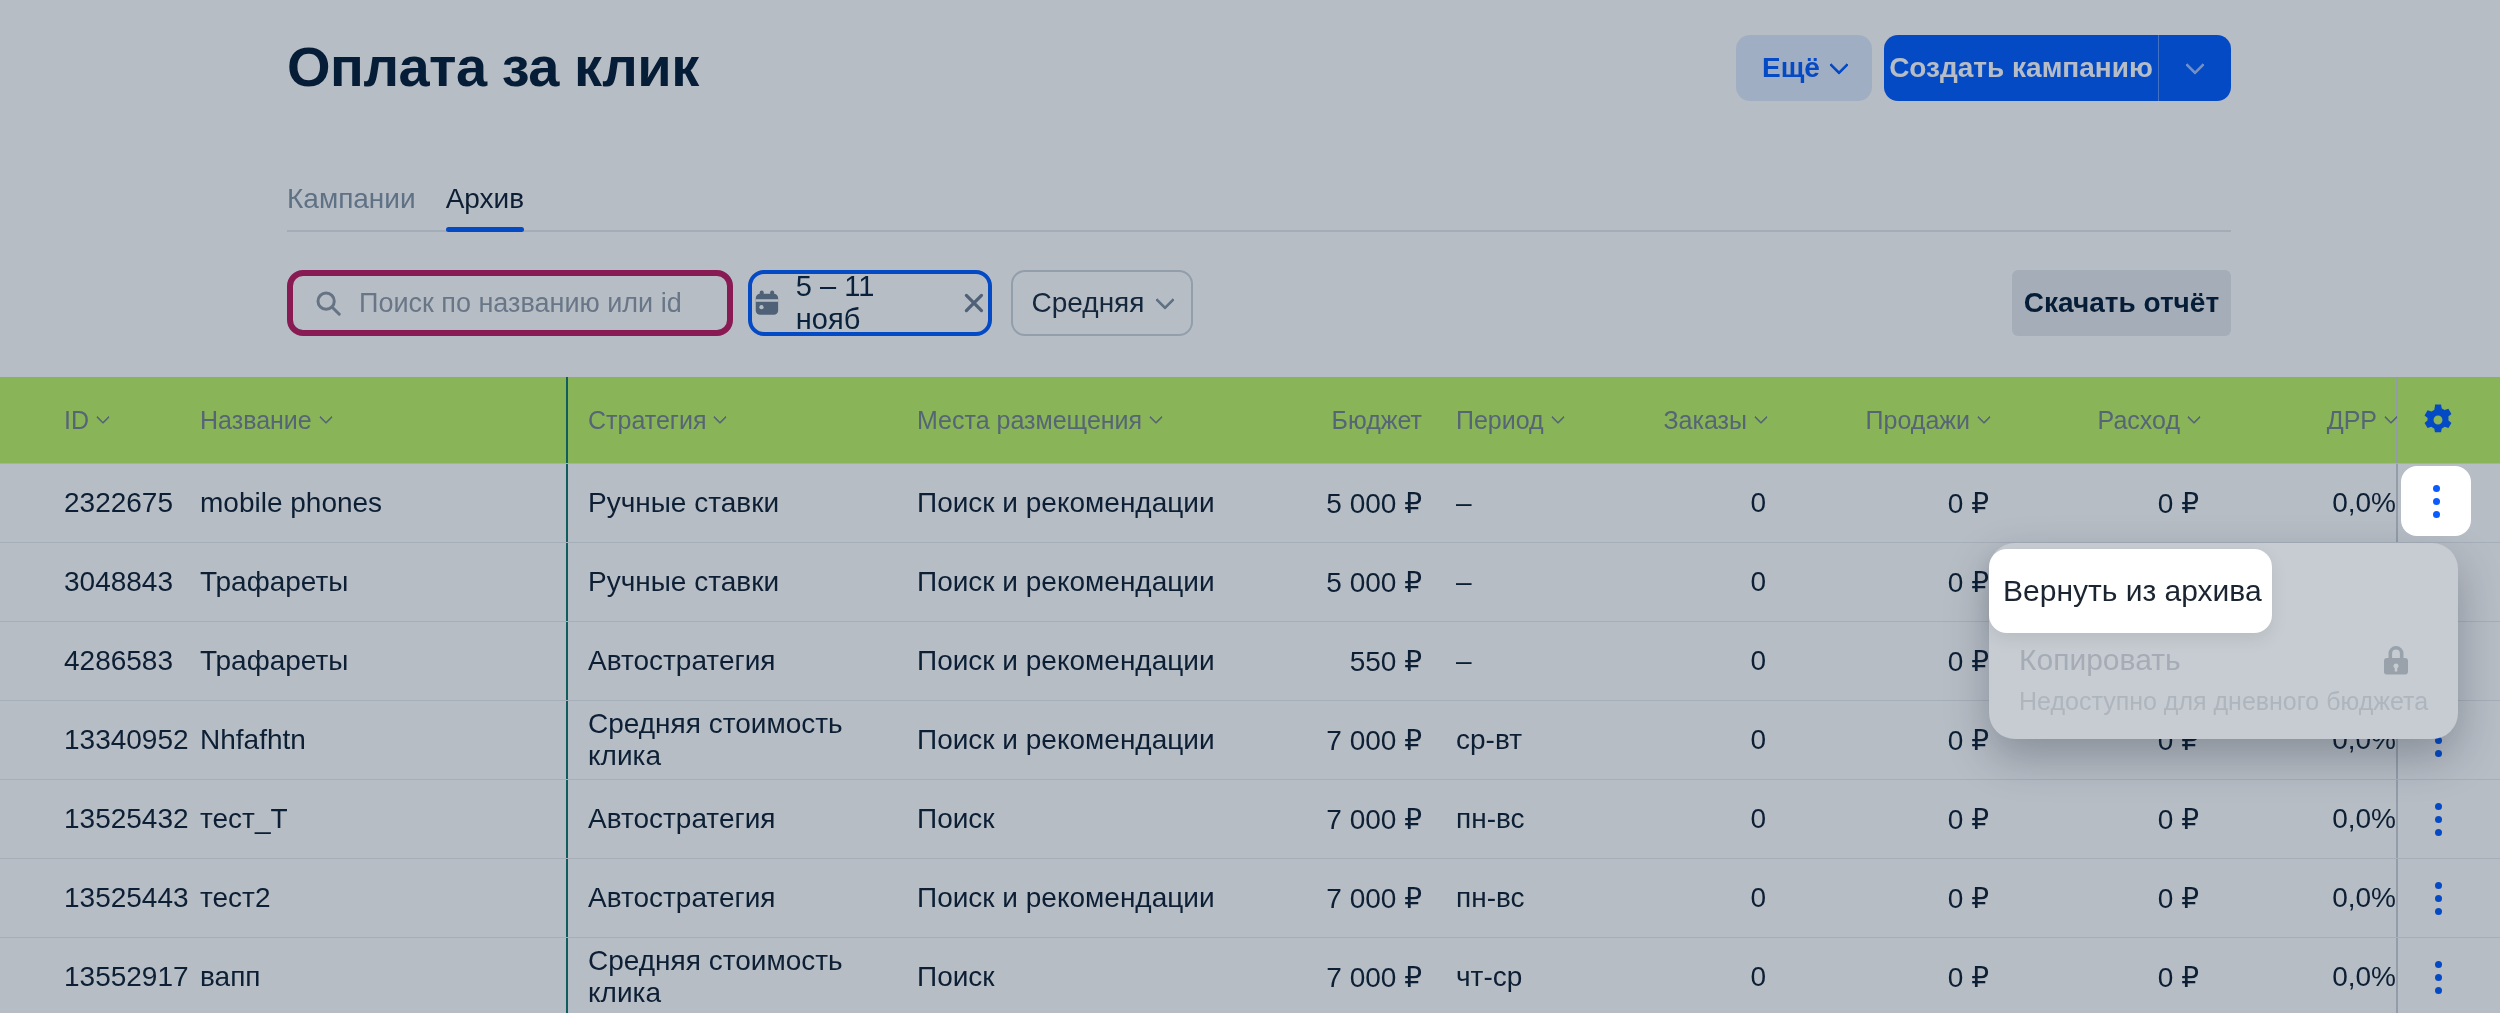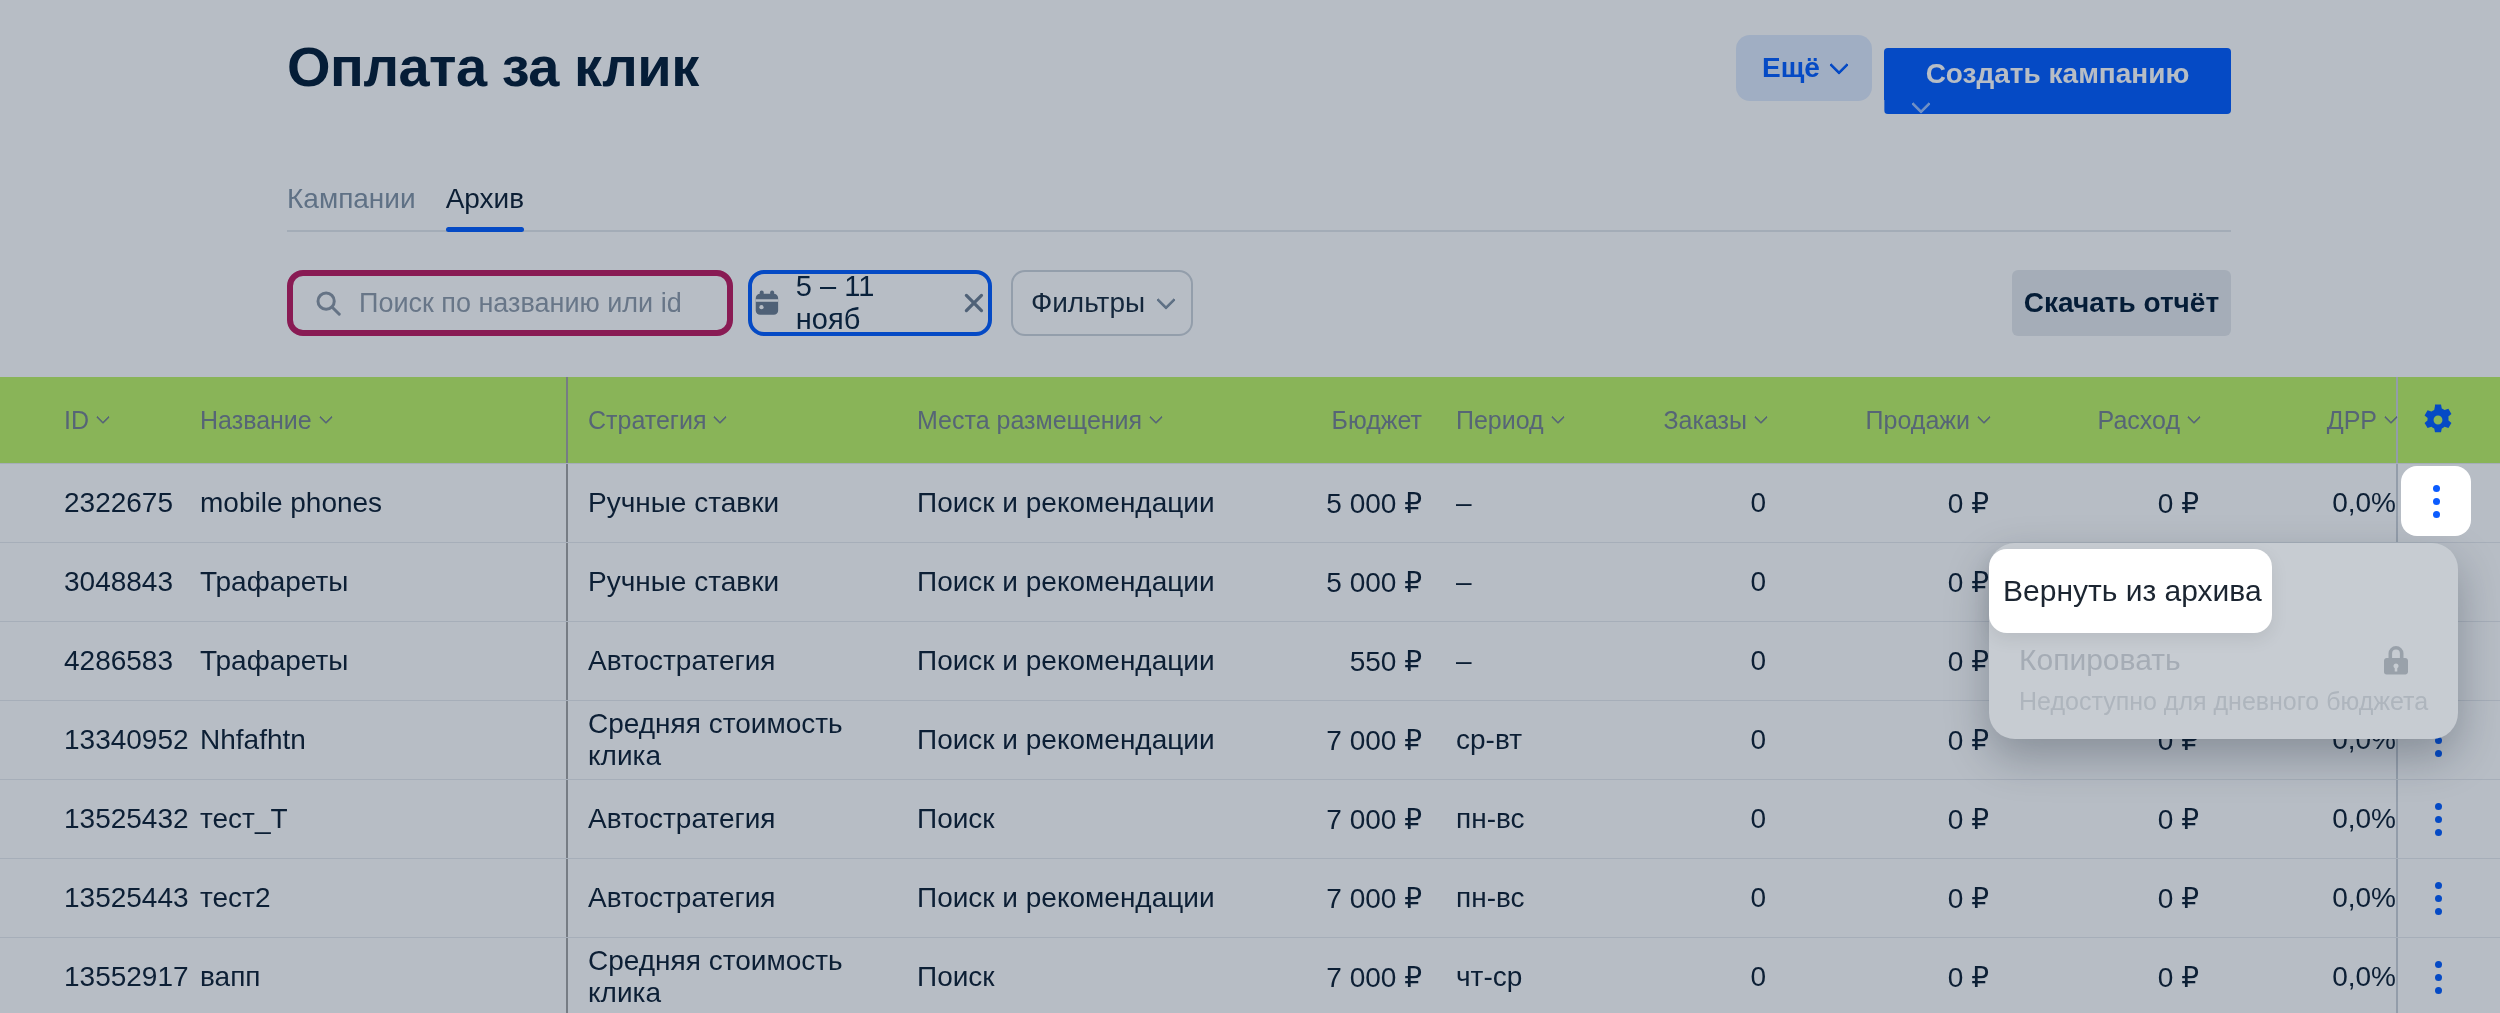--- a/index.html
+++ b/index.html
@@ -4,22 +4,22 @@
 <style>
   html,body{margin:0;padding:0;background:#fff;}
   .stage{
     position:relative;width:2500px;height:1013px;overflow:hidden;background:#ffffff;
     font-family:"Liberation Sans","DejaVu Sans",sans-serif;color:#0b1d31;
   }
   
   .page-title{position:absolute;left:287px;top:34px;font-size:56px;font-weight:700;color:#001a34;letter-spacing:-0.5px;}
   .btn-more{position:absolute;left:1736px;top:35px;width:136px;height:66px;background:#dfeafc;border-radius:14px;
     display:flex;align-items:center;justify-content:center;gap:12px;color:#005bff;font-size:28px;font-weight:600;cursor:pointer;}
-  .btn-create{position:absolute;left:1884px;top:48px;width:347px;height:66px;background:#005bff;border-radius:4px;
-    display:flex;align-items:stretch;color:#fff;font-size:28px;font-weight:600;cursor:pointer;flex-direction:column;}
+  .btn-create{position:absolute;left:1884px;top:35px;width:347px;height:66px;background:#005bff;border-radius:14px;
+    display:flex;align-items:stretch;color:#fff;font-size:28px;font-weight:600;cursor:pointer;}
   .btn-create-main{flex:1 1 auto;display:flex;align-items:center;justify-content:center;}
   .btn-create-split{width:72px;display:flex;align-items:center;justify-content:center;border-left:1px solid rgba(255,255,255,0.35);color:rgba(255,255,255,0.6);}
   .chev{display:inline-block;width:11px;height:11px;border-right:3px solid currentColor;border-bottom:3px solid currentColor;
     transform:rotate(45deg) translate(-2px,-2px);border-radius:1.5px;}
   .chev-th{width:8px;height:8px;border-width:2.5px;margin-left:9px;}
   
   .tabs{position:absolute;left:287px;top:168px;width:1944px;height:62px;border-bottom:2px solid #e3e7eb;display:flex;gap:30px;font-size:28px;}
   .tab{position:relative;display:flex;align-items:center;cursor:pointer;color:#8292a4;}
   .tab.active{color:#0b1d31;}
   .tab-bar{position:absolute;left:0;right:0;bottom:-2px;height:5px;background:#005bff;border-radius:3px;}
@@ -38,21 +38,21 @@
   .download-btn{position:absolute;left:2012px;top:270px;width:219px;height:66px;background:#e6e9ed;border-radius:6px;
     display:flex;align-items:center;justify-content:center;font-size:28px;font-weight:600;color:#001a34;cursor:pointer;}
   
   .table{position:absolute;left:0;top:377px;width:2500px;}
   .grid{display:grid;grid-template-columns:200px 366px 351px 333px 180px 210px 130px 225px 210px 191px 104px;}
   .thead{height:86px;background:#bef264;color:#74818f;font-size:25px;}
   .tr{height:78px;border-top:1px solid #e7eaee;background:#fff;font-size:28px;color:#0b1d31;}
   .th,.td{display:flex;align-items:center;box-sizing:border-box;min-width:0;}
   .al-right{justify-content:flex-end;}
   .th:nth-child(1),.td:nth-child(1){padding-left:64px;}
-  .th:nth-child(3),.td:nth-child(3){border-left:2px solid #a3a3a3;padding-left:20px;}
+  .th:nth-child(3),.td:nth-child(3){border-left:2px solid #0f766e;padding-left:20px;}
   .th:nth-child(5),.td:nth-child(5){padding-right:8px;}
   .th:nth-child(6),.td:nth-child(6){padding-left:26px;}
   .th:nth-child(7),.td:nth-child(7){padding-right:4px;}
   .th:nth-child(8),.td:nth-child(8){padding-right:6px;}
   .th:nth-child(9),.td:nth-child(9){padding-right:6px;}
   .th:nth-child(10),.td:nth-child(10){}
   .th:nth-child(11),.td:nth-child(11){border-left:2px solid #ccd2d9;justify-content:center;}
   .th-actions svg,.td-actions .kebab{transform:translateX(-11px);}
   .kebab{display:flex;flex-direction:column;gap:6px;cursor:pointer;}
   .kebab i{width:7px;height:7px;border-radius:50%;background:#005bff;display:block;}
@@ -117,21 +117,21 @@
       <circle cx="7.6" cy="15.4" r="1.7" fill="#ffffff"></circle>
     </svg>
     <span class="label">5 – 11 нояб</span>
     <svg width="28" height="28" viewBox="0 0 24 24">
       <line x1="5.5" y1="5.5" x2="18.5" y2="18.5" stroke="#6b7c90" stroke-width="2.8" stroke-linecap="round"></line>
       <line x1="18.5" y1="5.5" x2="5.5" y2="18.5" stroke="#6b7c90" stroke-width="2.8" stroke-linecap="round"></line>
     </svg>
   </div>
 
   <div class="filters-btn">
-    <span>Фильтры</span>
+    <span>Средняя</span>
     <span class="chev"></span>
   </div>
 
   <div class="download-btn">
     <span>Скачать отчёт</span>
   </div>
 
   <div class="table">
     <div class="thead grid" id="thead">
         <div class="th al-left">

